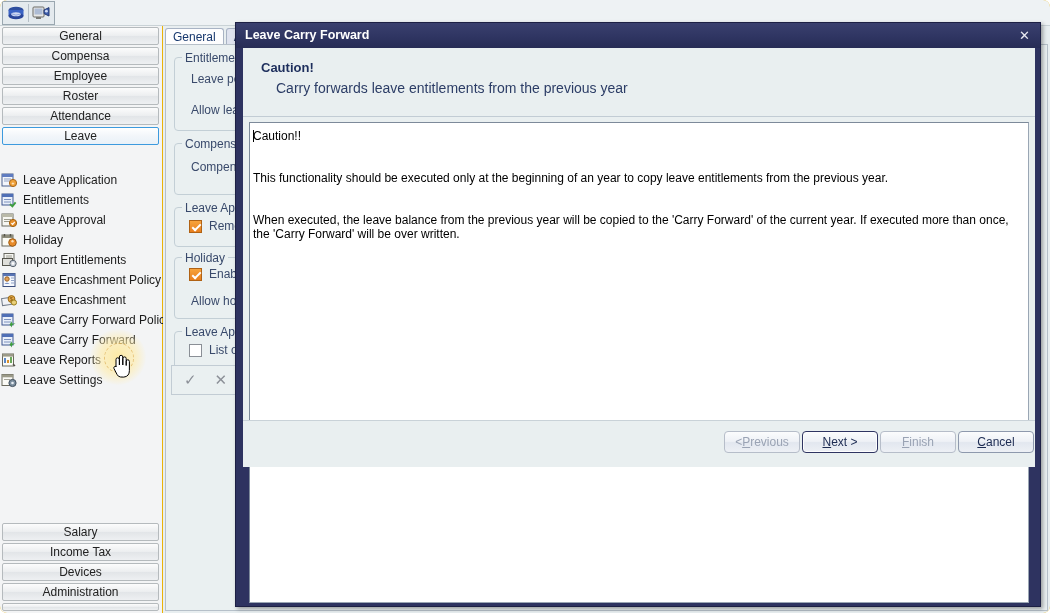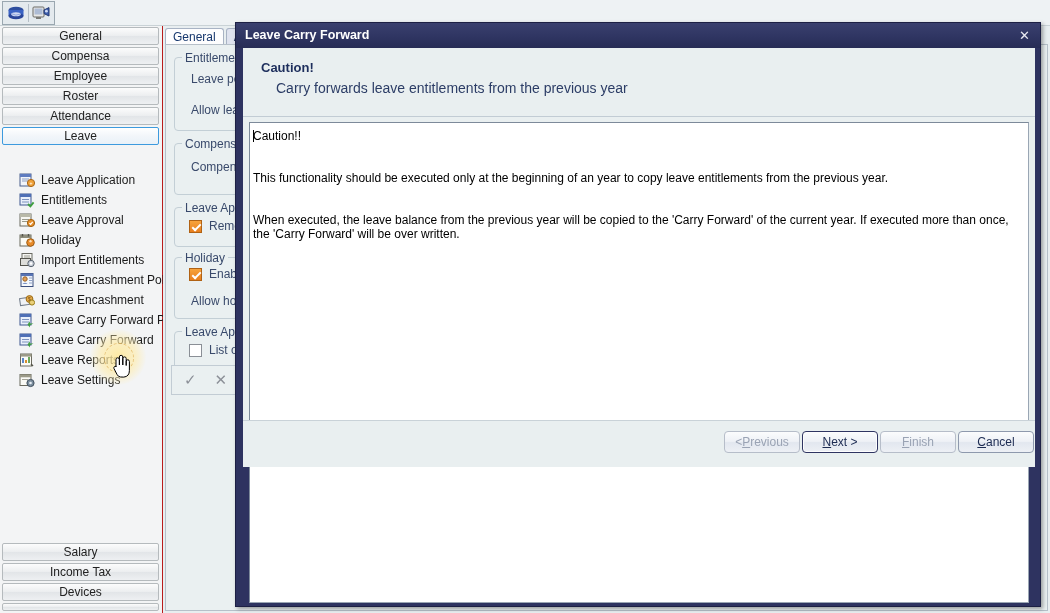--- a/index.html
+++ b/index.html
@@ -11,22 +11,23 @@
     height: 613px;
     overflow: hidden;
     font-family: "Liberation Sans", sans-serif;
     font-size: 12px;
     background: #ffffff;
   }
   #app {
     position: relative;
     width: 1050px;
     height: 613px;
-    background: #b91c1c;
+    background: #eab308;
     overflow: hidden;
+    border-radius: 7px;
   }
 
   
   .toolbar {
     position: absolute;
     left: 0; top: 0;
     width: 1050px; height: 26px;
     background: #eef2f4;
     border-bottom: 1px solid #c9d2d6;
     box-sizing: border-box;
@@ -78,21 +79,21 @@
 
   .leaf-list {
     position: absolute;
     left: 0; top: 0;
     width: 162px;
   }
   .leaf {
     display: flex;
     align-items: center;
     height: 20px;
-    padding-left: 19px;
+    padding-left: 1px;
     font-size: 12px;
     color: #1b1b1b;
     cursor: default;
     position: relative;
   }
   .leaf .lbl { margin-left: 6px; white-space: nowrap; }
 
   .ico { width: 16px; height: 16px; position: relative; flex: 0 0 16px; }
 
   
@@ -508,20 +509,21 @@
     <div class="hand-cursor" style="left:110px; top:327px;">
       <svg width="22" height="26" viewBox="0 0 22 26">
         <path d="M6 14 L6 6.5 a1.7 1.7 0 0 1 3.4 0 L9.4 12 L9.4 4 a1.7 1.7 0 0 1 3.4 0 L12.8 12 L12.8 5.6 a1.7 1.7 0 0 1 3.4 0 L16.2 12.5 L16.2 8.4 a1.6 1.6 0 0 1 3.2 0 L19.4 17.5 q0 6 -5.6 6.6 L10.6 24 q-2.6 -0.3 -3.6 -2.6 L4 15.6 a1.6 1.6 0 0 1 2 -2.2 Z" fill="#ffffff" stroke="#000000" stroke-width="1"></path>
       </svg>
     </div>
 
     <div class="nav-bottom">
       <div class="nav-btn">Salary</div>
       <div class="nav-btn">Income Tax</div>
       <div class="nav-btn">Devices</div>
+      <div class="nav-btn">Administration</div>
       <div class="nav-btn" style="height:8px;"></div>
     </div>
   </div>
 
   <div class="bgform">
     <div class="tabstrip">
       <div class="tab">General</div>
       <div class="tab inactive">Ale</div>
     </div>
     <div class="tabbody">

